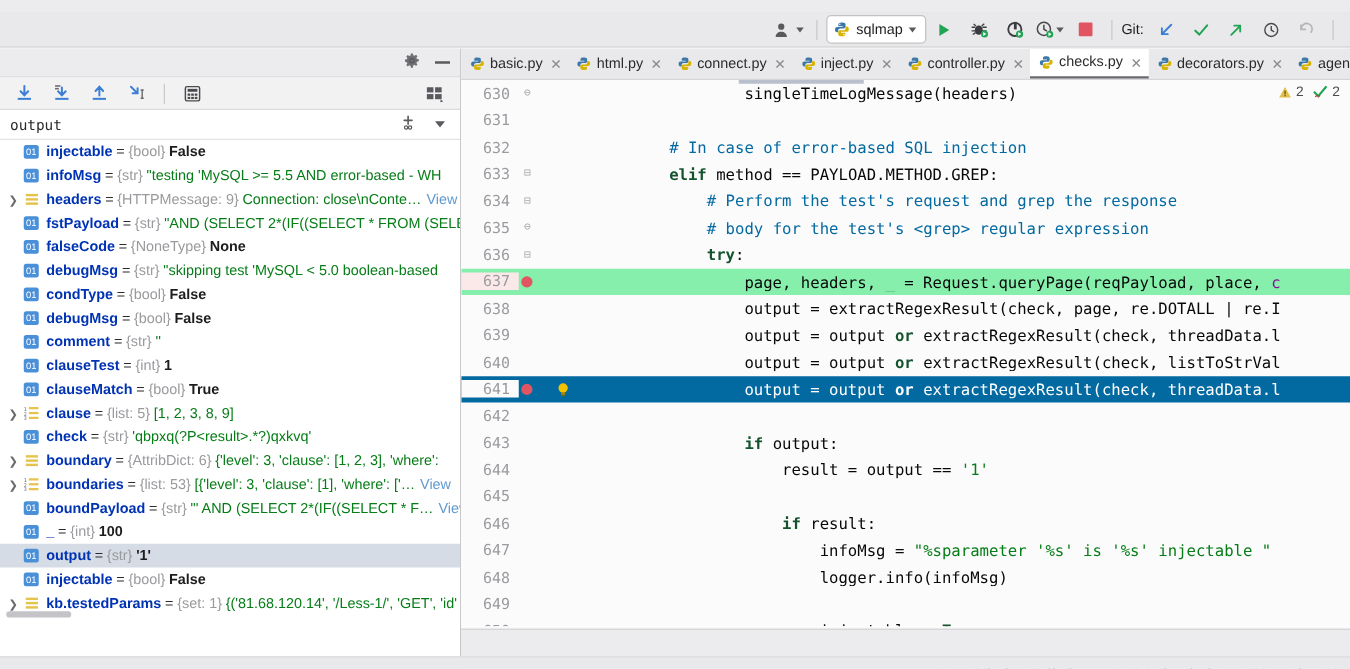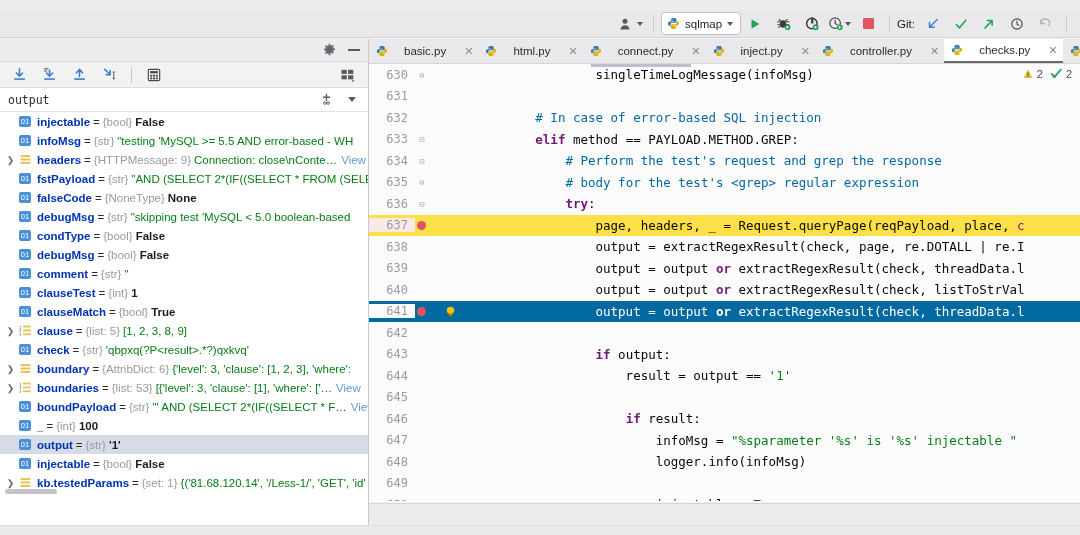--- a/index.html
+++ b/index.html
@@ -66,45 +66,45 @@
   .twbar{position:absolute;left:0;top:529px;width:369px;height:22px;background:#ececee;
          border-top:1px solid #d6d6d8;box-sizing:border-box;display:flex;align-items:center;
          padding-left:14px;gap:16px;}
   .twitem{display:flex;align-items:center;gap:4px;cursor:pointer;font-size:11.5px;color:#3c3c3f;}
 
   
   .ed{position:absolute;left:369px;top:39px;width:711px;height:463px;background:#fff;
       box-sizing:border-box;}
   .tabs{height:25px;background:#e9e9eb;display:flex;align-items:stretch;overflow:hidden;
         border-bottom:1px solid #d6d6d8;box-sizing:border-box;}
-  .tab{display:flex;align-items:center;gap:16px;padding:0 5px 0 7px;cursor:pointer;
+  .tab{display:flex;align-items:center;gap:4px;padding:0 5px 0 7px;cursor:pointer;
        font-size:11.5px;color:#2b2b2b;flex:0 0 auto;box-sizing:border-box;}
   .tab.active{background:#fff;border-bottom:2px solid #6b6b6f;}
   .tab .x{color:#8b8b8f;font-size:11px;margin-left:2px;}
 
   .code-wrap{position:relative;height:437px;background:#fbfbfc;overflow:hidden;}
   .inspect{position:absolute;right:8px;top:3px;display:flex;align-items:center;gap:3px;
            font-size:11px;color:#4b4b4f;z-index:6;}
   .crumbtop{position:absolute;left:222px;top:0;width:100px;height:3px;background:#b9c0cb;z-index:7;}
 
   .lines{position:relative;}
   .ln{position:relative;height:21.5px;display:flex;align-items:center;font-size:12.5px;
       font-family:"DejaVu Sans Mono",monospace;box-sizing:border-box;}
   .gut{flex:0 0 46px;text-align:right;padding-right:7px;color:#9b9b9f;font-size:12px;
        font-family:"DejaVu Sans Mono",monospace;box-sizing:border-box;}
   .fold{flex:0 0 14px;text-align:center;color:#a8a8ac;font-size:9px;}
   .bp{position:absolute;left:48px;width:9px;height:9px;border-radius:50%;background:#e05561;}
   .bulb{position:absolute;left:75px;width:13px;height:13px;}
   .src{flex:1;white-space:pre;overflow:hidden;padding-left:16px;box-sizing:border-box;color:#080808;}
-  .ln.bpline{background:#fde047;}
+  .ln.bpline{background:#86efac;}
   .ln.bpline .gut{background:#fbe8e9;}
   .ln.selline{background:#0369a1;}
   .ln.selline .src{color:#ffffff;}
   .ln.selline .gut{background:#fbfbfc;}
-  .kw{color:#701a75;font-weight:bold;}
+  .kw{color:#14532d;font-weight:bold;}
   .cm{color:#0369a1;}
   .st{color:#067d17;}
   .fn{color:#080808;}
   .builtin{color:#871094;}
   .selline .kw,.selline .st,.selline .builtin{color:#ffffff;}
 
   .crumbs{position:absolute;left:369px;top:481px;width:711px;height:21px;background:#f2f2f3;
           border-top:1px solid #e0e0e2;display:flex;align-items:center;padding-left:10px;
           box-sizing:border-box;gap:7px;overflow:hidden;white-space:nowrap;}
   .crumb{font-size:11.5px;color:#3c3c3f;cursor:pointer;}
@@ -663,21 +663,21 @@
         <svg width="13" height="13" viewBox="0 0 16 16" style="margin-left:4px;">
           <path d="M2 8.4l3.6 3.8 7.6-9" stroke="#21a453" stroke-width="2.1" fill="none" stroke-linecap="round"></path>
           <path d="M2.6 12.8l2.4-1.4M5.8 13.2l1.6-2" stroke="#c0392b" stroke-width="1.1" fill="none"></path>
         </svg>
         <span>2</span>
       </div>
       <div class="lines" id="code-lines">
           <div class="ln">
             <div class="gut">630</div>
             <div class="fold">⊖</div>
-            <div class="src"><span>                    </span><span class="fn">singleTimeLogMessage(infoMsg)</span></div>
+            <div class="src"><span>                    </span><span class="fn">singleTimeLogMessage(headers)</span></div>
           </div>
           <div class="ln">
             <div class="gut">631</div>
             <div class="fold"></div>
             <div class="src"></div>
           </div>
           <div class="ln">
             <div class="gut">632</div>
             <div class="fold"></div>
             <div class="src"><span>            </span><span class="cm"># In case of error-based SQL injection</span></div>

